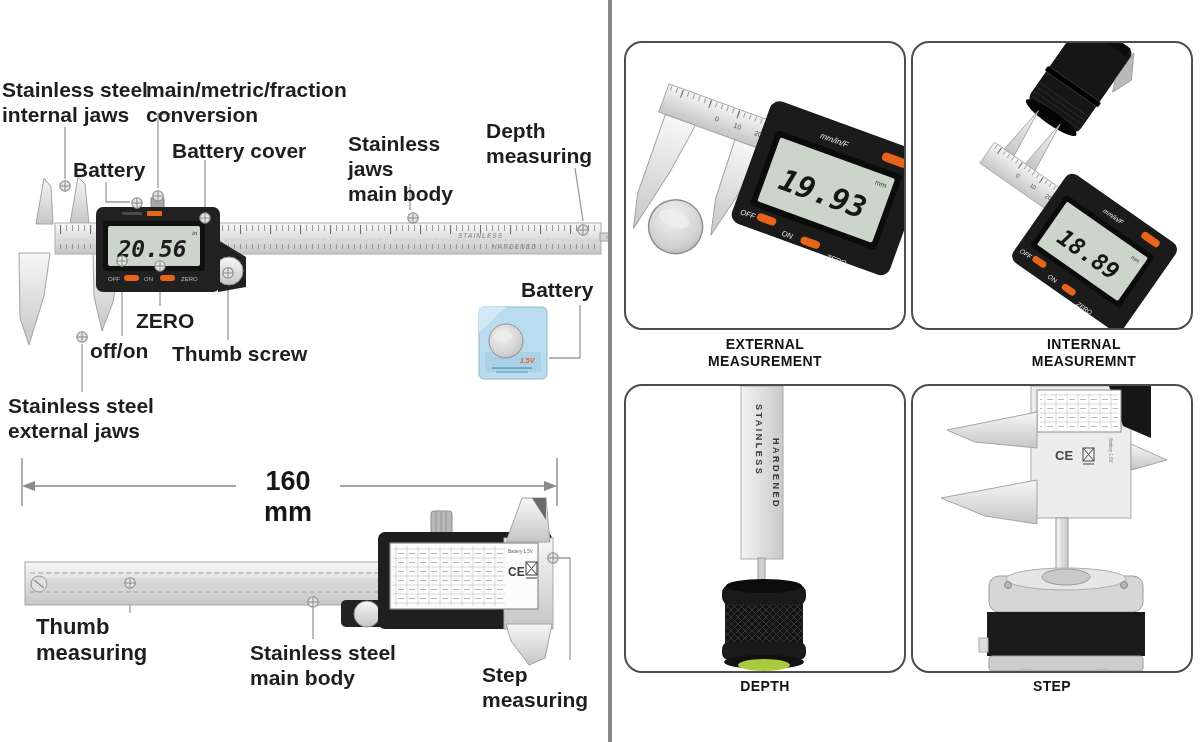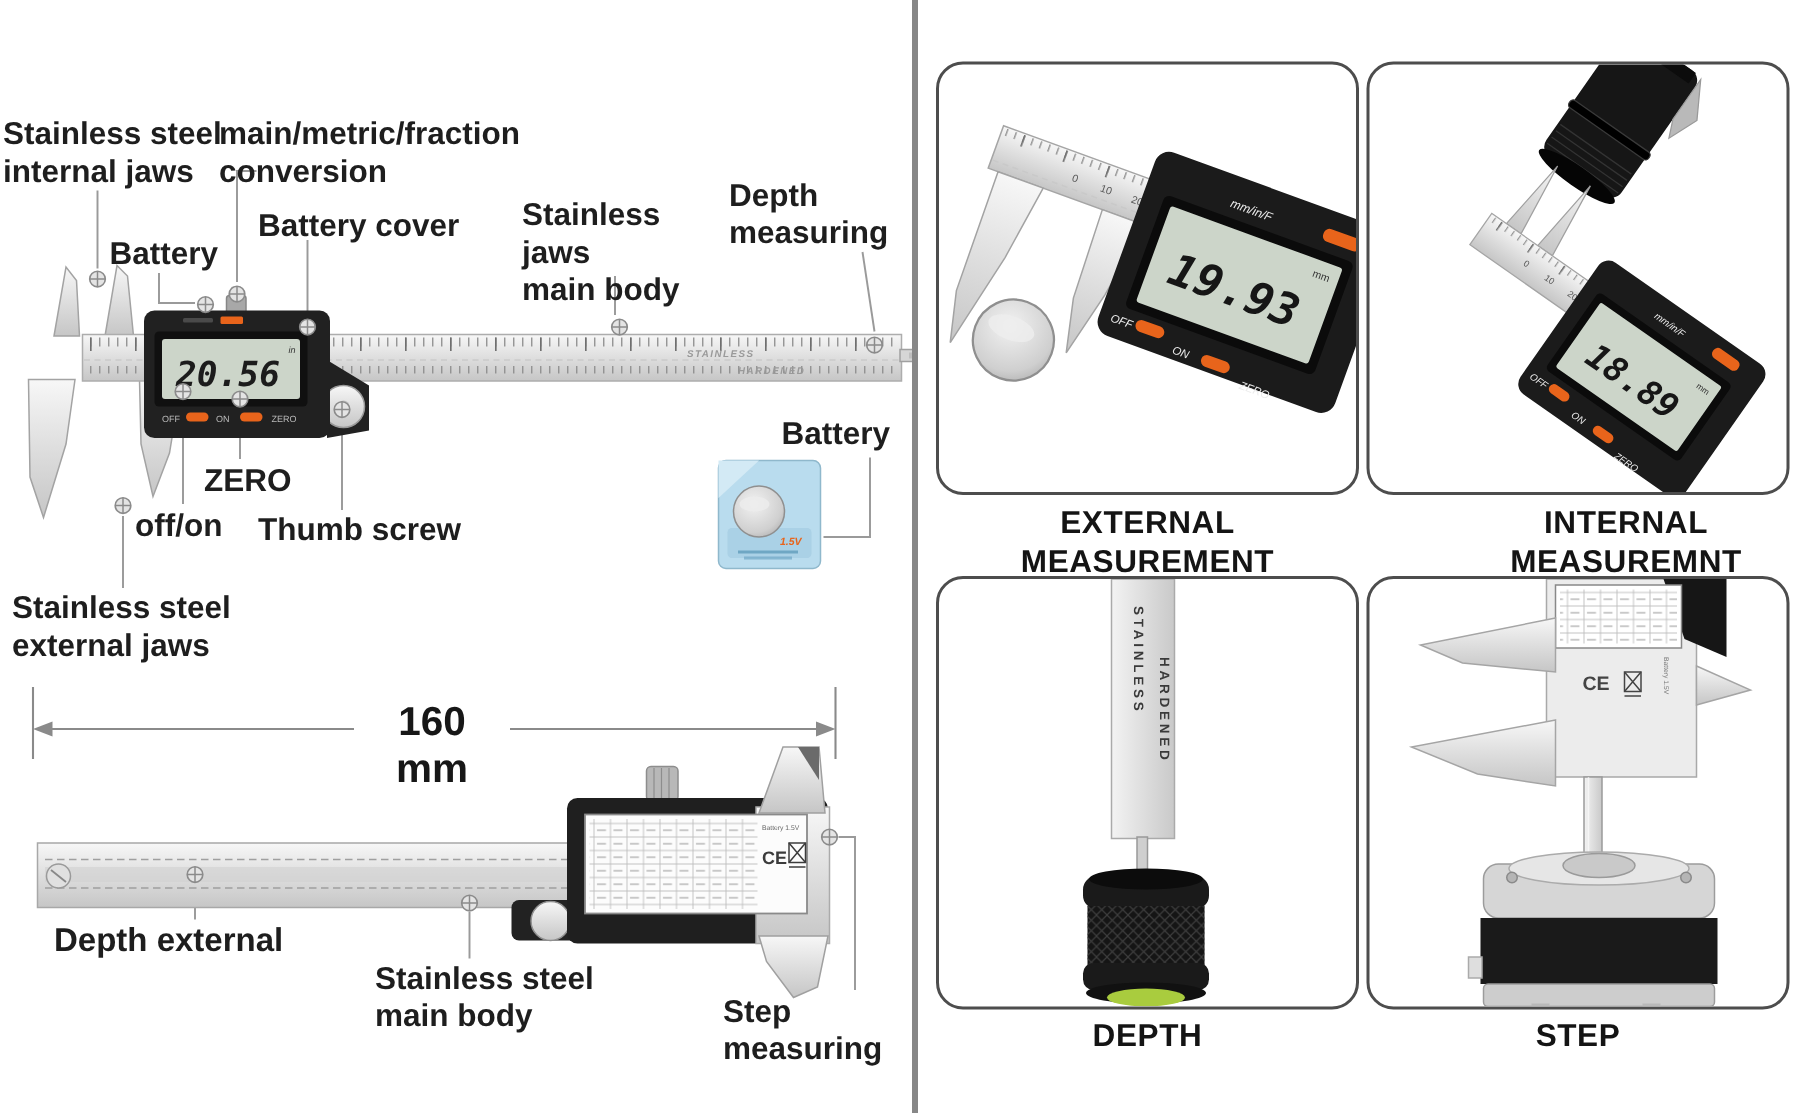--- a/index.html
+++ b/index.html
@@ -1,21 +1,21 @@
 <!DOCTYPE html>
 <html><head>
 <meta charset="utf-8">
 <style>
   html,body{margin:0;padding:0;}
   body{width:1200px;height:742px;background:#ffffff;position:relative;overflow:hidden;
        font-family:"Liberation Sans",sans-serif;}
   .lbl{position:absolute;font-weight:600;color:#1e1e1e;text-align:left;line-height:1.18;font-size:21px;}
   .lbl .ln{display:block;}
   .dim{position:absolute;font-weight:600;color:#171717;text-align:center;font-size:27px;}
-  .cap{position:absolute;font-weight:600;color:#141414;text-align:center;font-size:21px;line-height:1.24;letter-spacing:.4px;}
+  .cap{position:absolute;font-weight:600;color:#141414;text-align:center;font-size:14px;line-height:1.24;letter-spacing:.4px;}
   .cap .ln{display:block;}
   .divider{position:absolute;left:608px;top:0;width:4px;height:742px;background:#878787;}
   .panel{position:absolute;width:282px;height:289px;border:2px solid #4d4d4d;border-radius:18px;
          overflow:hidden;background:#fff;box-sizing:border-box;}
   #p1{left:624px;top:41px;} #p2{left:911px;top:41px;}
   #p3{left:624px;top:384px;} #p4{left:911px;top:384px;}
   #art{position:absolute;left:0;top:0;}
   svg{display:block;}
   svg text{font-family:"Liberation Sans",sans-serif;}
   .seg{font-family:"DejaVu Sans Mono",monospace;font-weight:bold;font-style:italic;}
@@ -211,21 +211,21 @@
 </div>
 <div class="lbl" style="left:521px;top:278px;width:76px;">
   <span class="ln">Battery</span>
 </div>
 <div class="lbl" style="left:8px;top:394px;width:152px;">
   <span class="ln">Stainless steel</span>
   <span class="ln">external jaws</span>
 </div>
 <div class="dim" style="left:238px;top:466px;width:100px;">160 mm</div>
 <div class="lbl" style="left:36px;top:614px;width:188px;font-size:22px;">
-  <span class="ln">Depth external</span>
+  <span class="ln">Thumb measuring</span>
 </div>
 <div class="lbl" style="left:250px;top:641px;width:152px;">
   <span class="ln">Stainless steel</span>
   <span class="ln">main body</span>
 </div>
 <div class="lbl" style="left:482px;top:663px;width:122px;">
   <span class="ln">Step</span>
   <span class="ln">measuring</span>
 </div>
 

